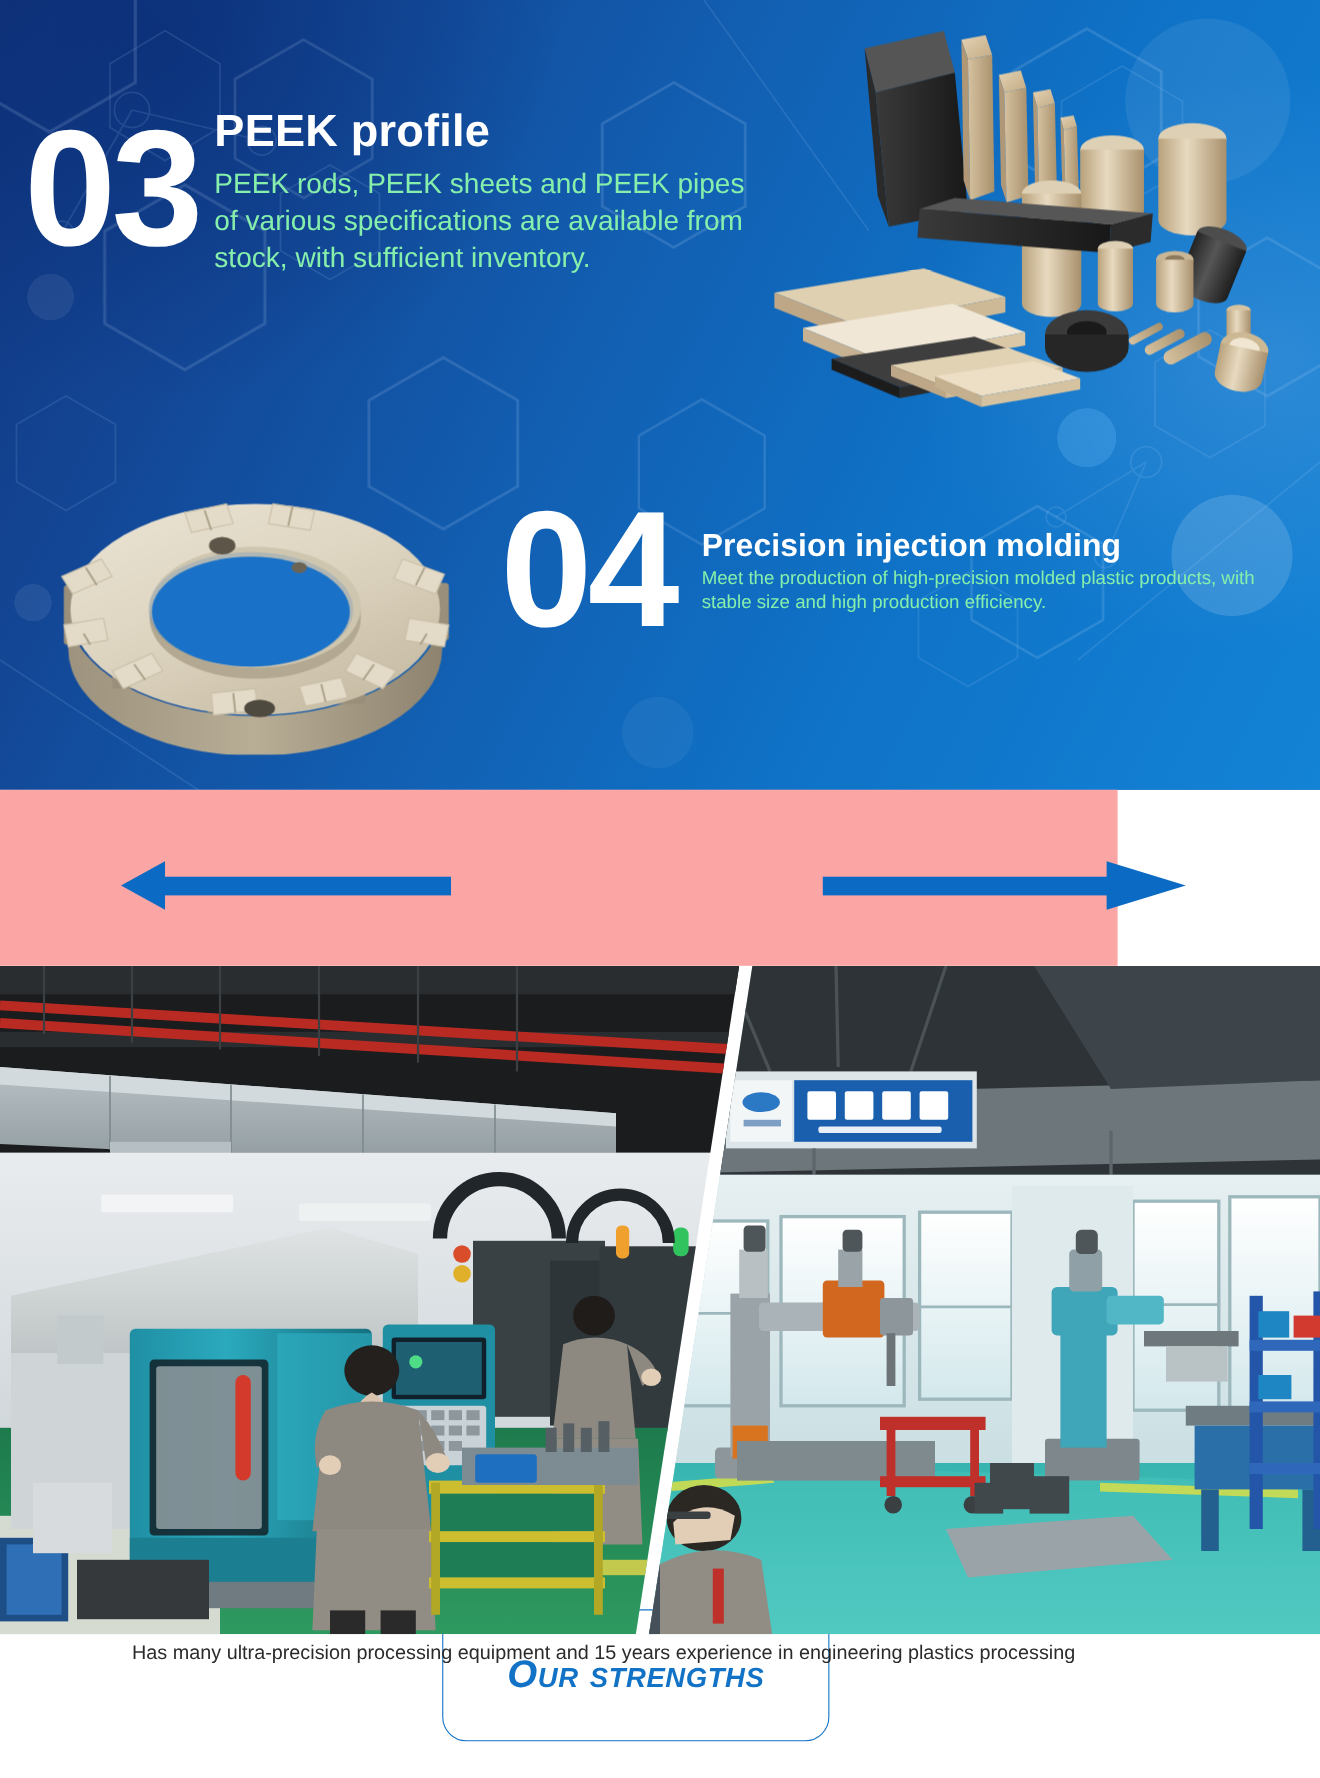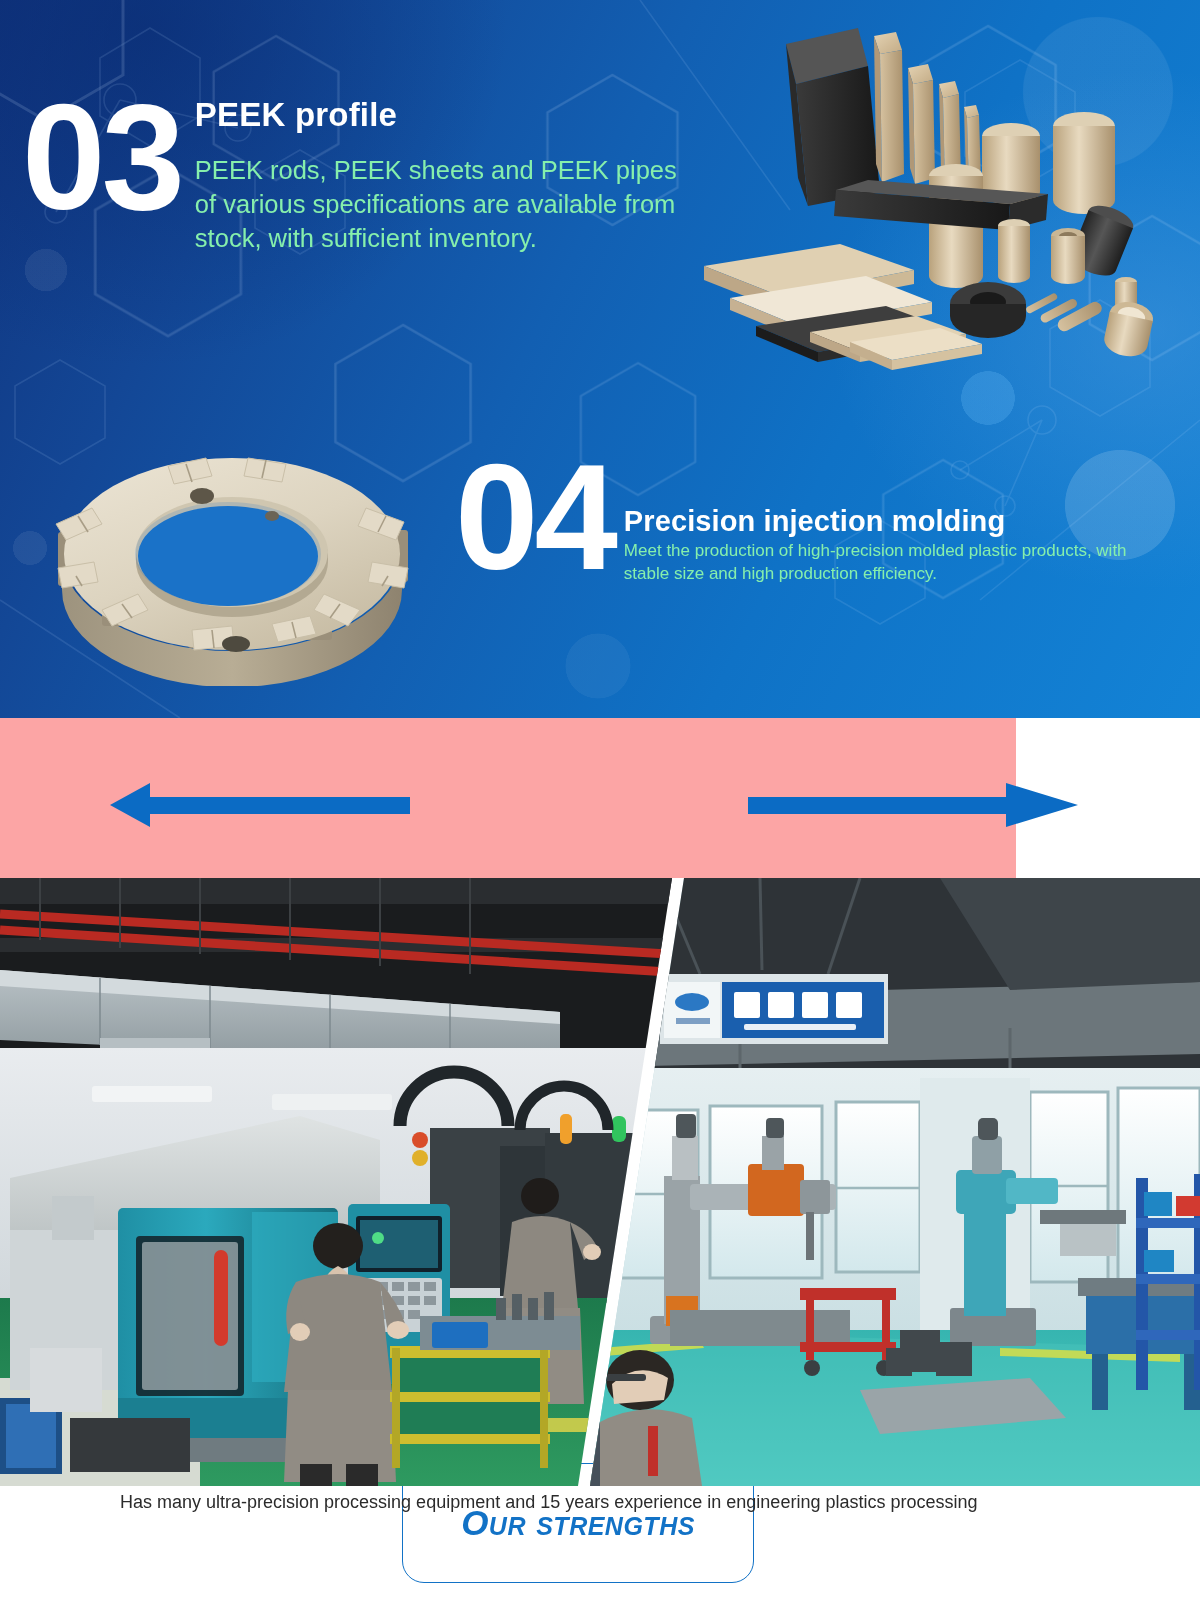--- a/index.html
+++ b/index.html
@@ -31,27 +31,27 @@
   .hexlayer { position:absolute; inset:0; opacity:.46; }
 
   
   .blk { position:absolute; color:#fff; }
   .bignum { font-size:150px; font-weight:700; line-height:.9;
             letter-spacing:-4px; color:#fff; }
   .b-title { font-weight:700; color:#fff; }
   .b-body  { color:#86efac; }
 
   #block03 { left:22px; top:78px; width:660px; }
-  #block03 .row { display:flex; align-items:flex-start; gap:14px; }
+  #block03 .row { display:flex; align-items:center; gap:14px; }
   #block03 .bignum { margin-top:12px; }
-  #block03 .b-title { font-size:33px; margin-bottom:20px; letter-spacing:.2px; }
+  #block03 .b-title { font-size:41px; margin-bottom:8px; letter-spacing:.2px; }
   #block03 .b-body  { font-size:25.5px; line-height:1.33; }
 
   #block04 { left:455px; top:440px; width:720px; }
-  #block04 .row { display:flex; align-items:flex-end; gap:10px; }
+  #block04 .row { display:flex; align-items:center; gap:24px; }
   #block04 .bignum { margin-top:10px; }
   #block04 .b-title { font-size:29px; margin-bottom:2px; letter-spacing:.1px; }
   #block04 .b-body  { font-size:17px; line-height:1.32; }
 
   
   .art { position:absolute; }
   #peek-stock { left:690px; top:14px; width:500px; height:360px; }
   #peek-gear  { left:36px;  top:404px; width:392px; height:282px; }
 
   

